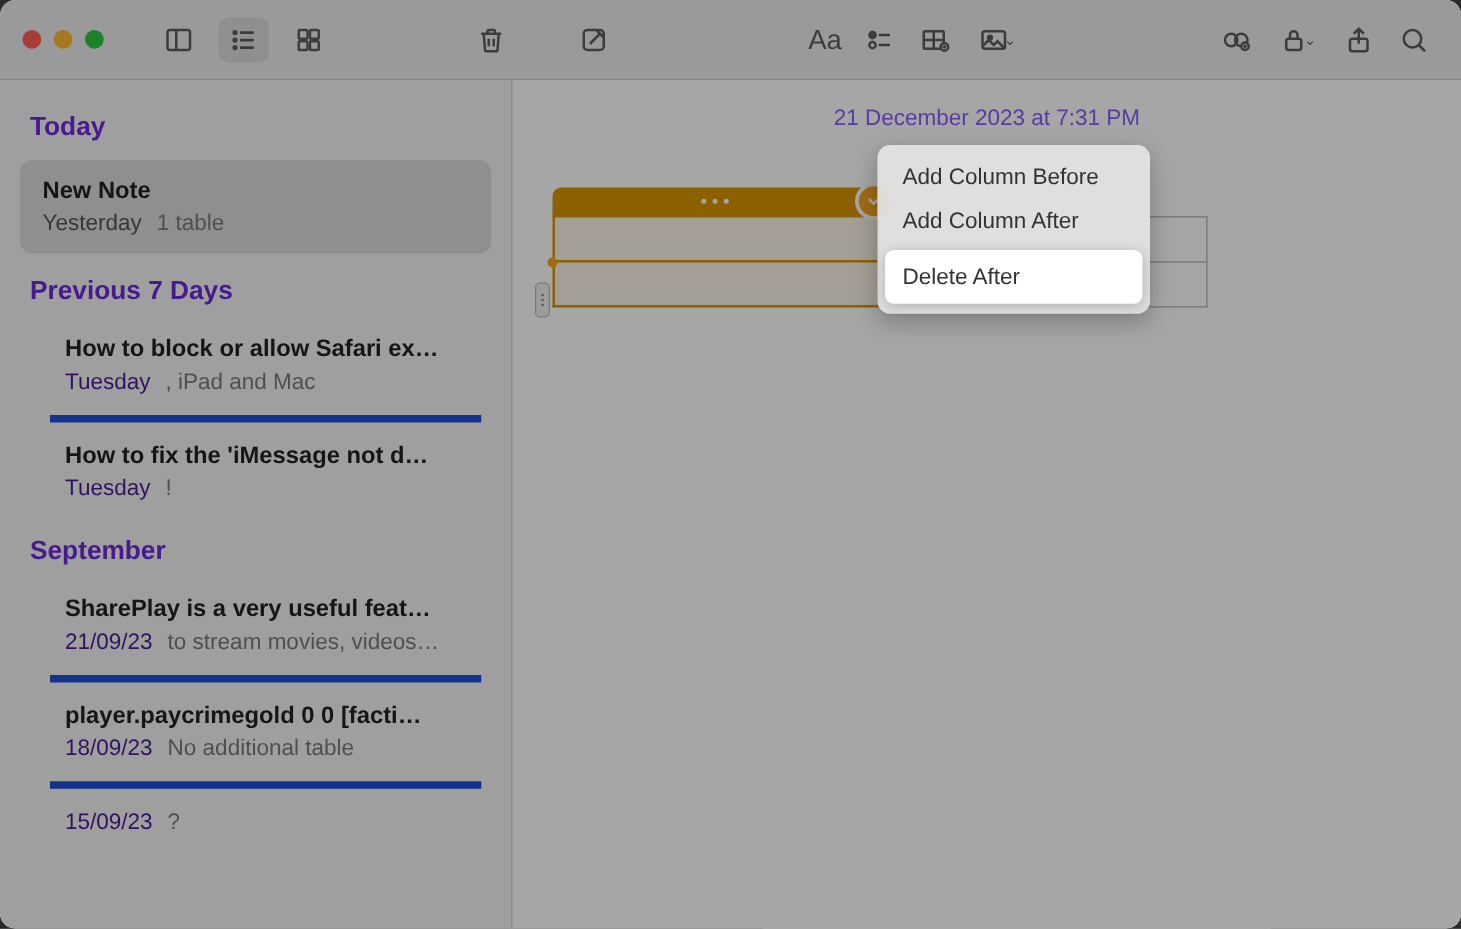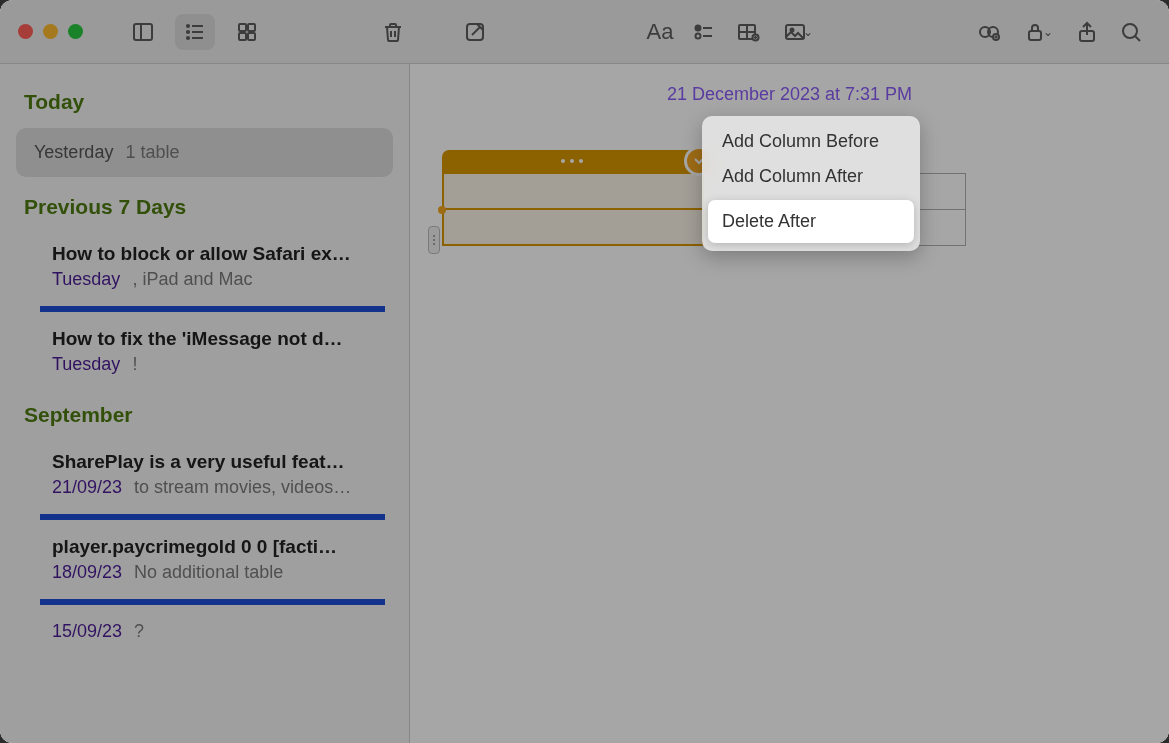--- a/index.html
+++ b/index.html
@@ -96,21 +96,21 @@
     .sidebar {
       width: 410px;
       background: #f5f5f5;
       border-right: 1px solid #d0d0d0;
       overflow-y: auto;
       padding-top: 14px;
     }
     .section-header {
       font-size: 21px;
       font-weight: 700;
-      color: #4d7c0f;
+      color: #6d28d9;
       padding: 12px 24px 8px 24px;
     }
     .note-card {
       margin: 6px 16px;
       padding: 14px 18px;
       border-radius: 10px;
     }
     .note-card.selected {
       background: #dcdcdc;
     }
@@ -396,20 +396,21 @@
           </svg>
       </div>
     </div>
   </div>
 
   <div class="content">
     <div class="sidebar">
 
       <div class="section-header">Today</div>
       <div class="note-card selected">
+        <div class="note-title">New Note</div>
         <div class="note-meta">
           <span class="date">Yesterday</span>
           <span>1 table</span>
         </div>
       </div>
 
       <div class="section-header">Previous 7 Days</div>
       <div class="note-list">
         <div class="note-row">
           <div class="title">How to block or allow Safari ex…</div>

